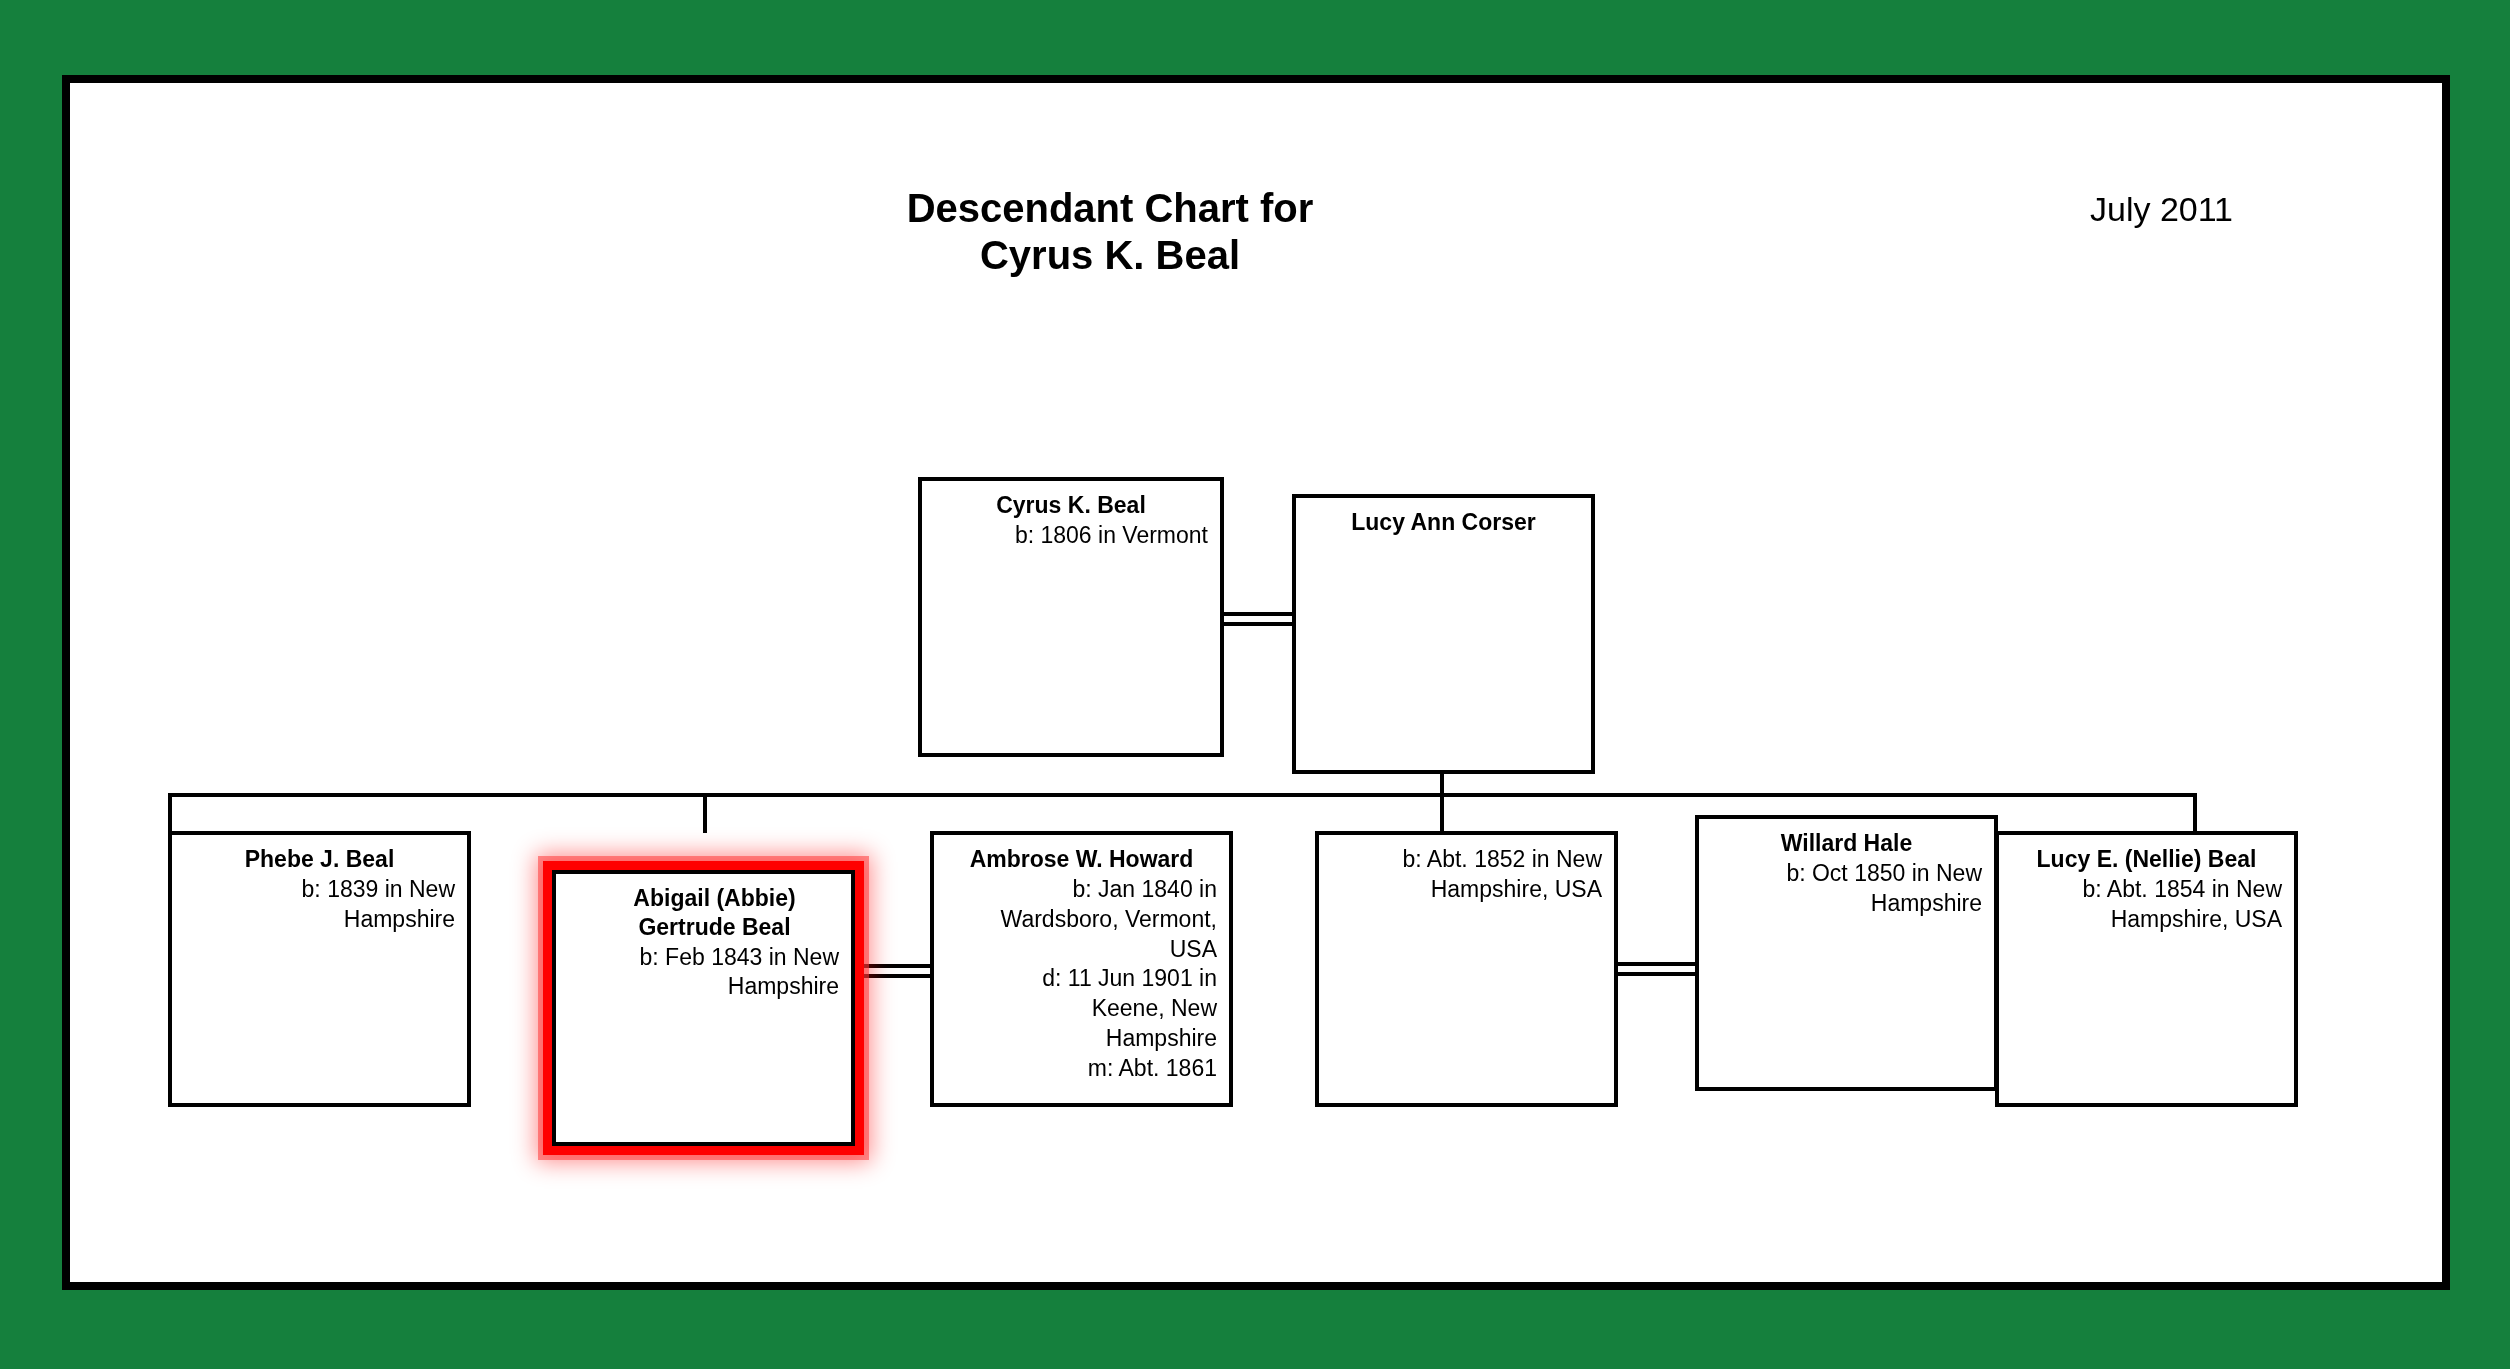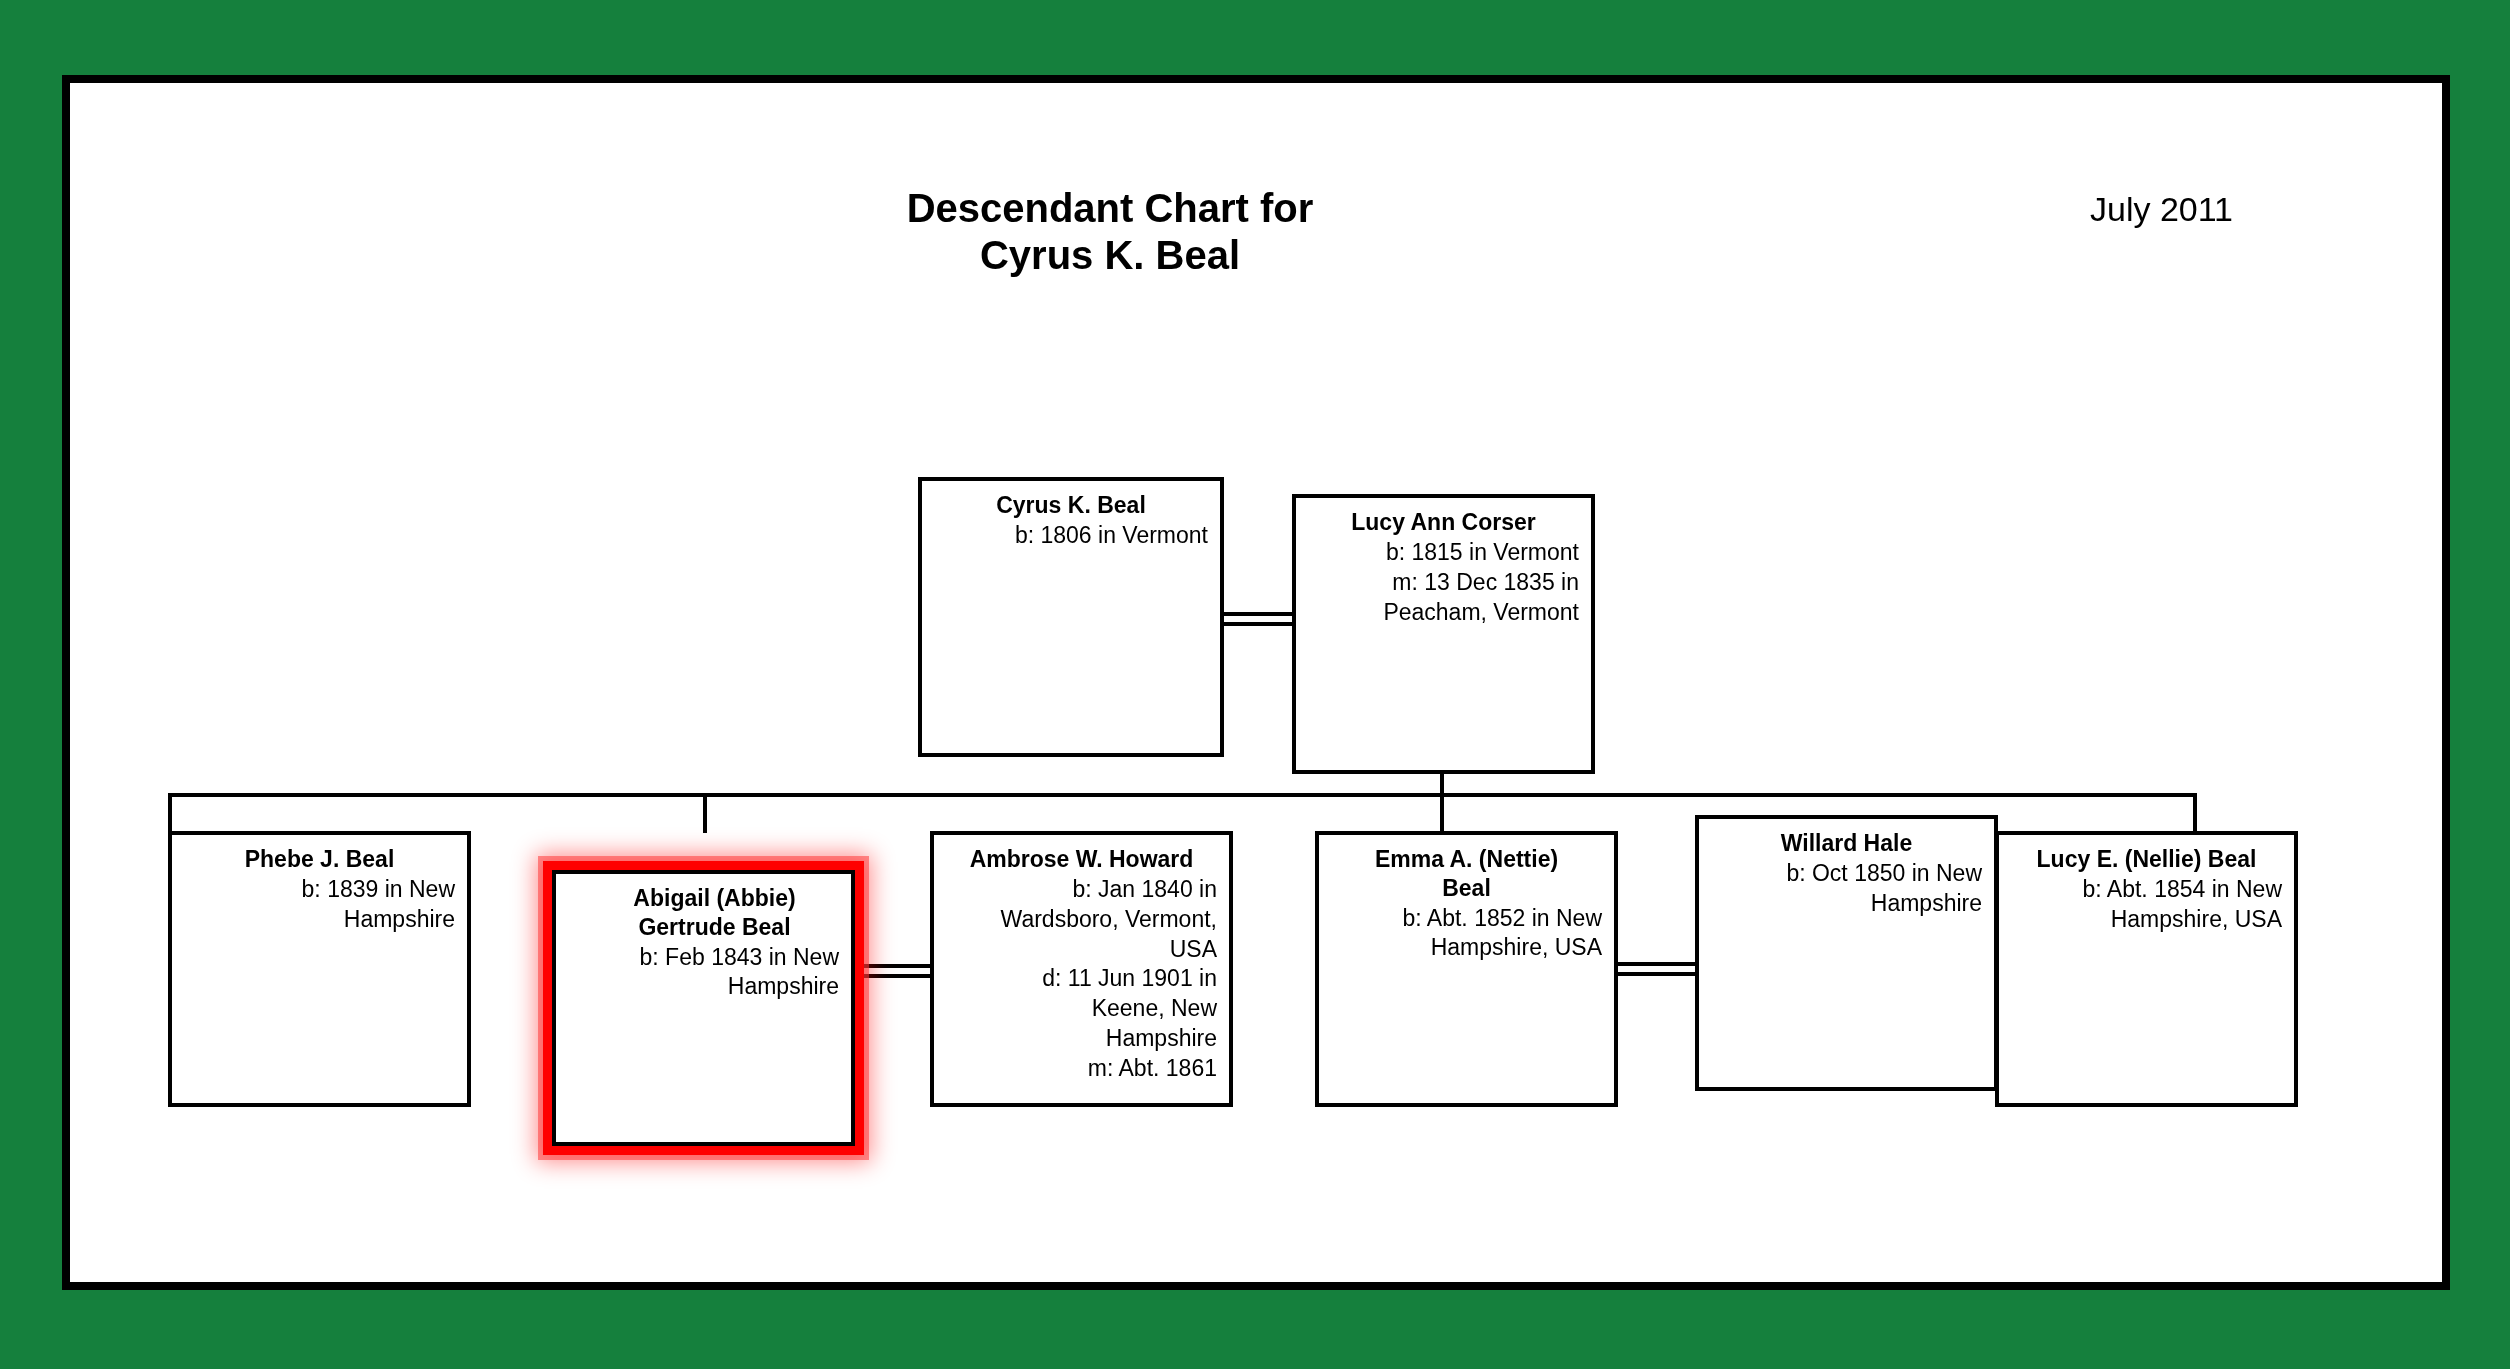--- a/index.html
+++ b/index.html
@@ -146,23 +146,20 @@
 
   <div class="marriage-bar" style="left:1618px; top:962px; width:77px;"></div>
 
   <div class="person-box" style="left:918px; top:477px; width:306px; height:280px;">
     <span class="person-name">Cyrus K. Beal</span>
     <span class="person-facts">b: 1806 in Vermont</span>
   </div>
 
   <div class="person-box" style="left:1292px; top:494px; width:303px; height:280px;">
     <span class="person-name">Lucy Ann Corser</span>
-    <span class="person-facts">b: 1815 in Vermont
-m: 13 Dec 1835 in
-Peacham, Vermont</span>
   </div>
 
   <div class="person-box" style="left:168px; top:831px; width:303px; height:276px;">
     <span class="person-name">Phebe J. Beal</span>
     <span class="person-facts">b: 1839 in New
 Hampshire</span>
   </div>
 
   <div class="person-box highlighted" style="left:552px; top:870px; width:303px; height:276px;padding-left:34px;">
     <span class="person-name">Abigail (Abbie)
@@ -176,22 +173,20 @@
     <span class="person-facts">b: Jan 1840 in
 Wardsboro, Vermont,
 USA
 d: 11 Jun 1901 in
 Keene, New
 Hampshire
 m: Abt. 1861</span>
   </div>
 
   <div class="person-box" style="left:1315px; top:831px; width:303px; height:276px;">
-    <span class="person-name">Emma A. (Nettie)
-Beal</span>
     <span class="person-facts">b: Abt. 1852 in New
 Hampshire, USA</span>
   </div>
 
   <div class="person-box" style="left:1695px; top:815px; width:303px; height:276px;">
     <span class="person-name">Willard Hale</span>
     <span class="person-facts">b: Oct 1850 in New
 Hampshire</span>
   </div>
 

